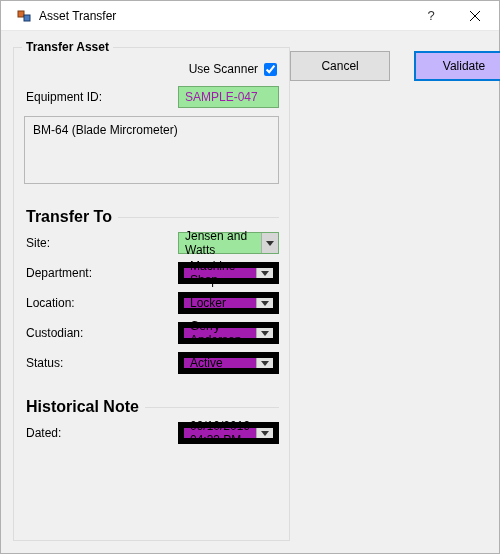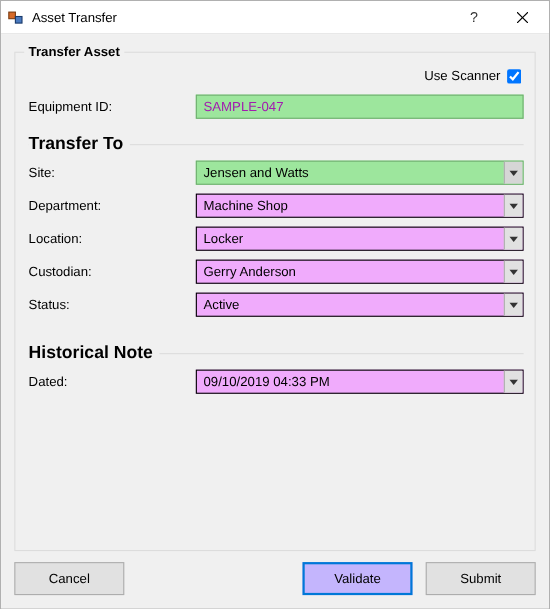--- a/index.html
+++ b/index.html
@@ -15,40 +15,40 @@
     border: 1px solid #b0b0b0;
     background: #fff;
     display: flex; flex-direction: column;
     position: relative;
   }
   .titlebar {
     height: 30px;
     display: flex; align-items: center;
     background: #fff;
     border-bottom: 1px solid #e8e8e8;
-    padding: 0 2px 0 6px;
+    padding: 0 2px 0 16px;
   }
   .titlebar-icon {
     width: 16px; height: 16px;
     margin-right: 6px;
     display: flex; align-items: center; justify-content: center;
   }
   .titlebar-title { flex: 1; font-size: 12px; }
   .titlebar-btn {
     width: 44px; height: 28px;
     display: flex; align-items: center; justify-content: center;
     font-size: 14px;
     color: #333;
   }
   .titlebar-btn.help { font-size: 13px; }
   .client {
     flex: 1;
     background: #f0f0f0;
     padding: 10px 12px 12px 12px;
-    display: flex; flex-direction: column;
+    display: flex; flex-direction: row;
     position: relative;
   }
   .groupbox {
     border: 1px solid #dcdcdc;
     position: relative;
     margin-top: 6px;
     padding: 14px 10px 10px 10px;
     background: #f0f0f0;
     flex: 1;
     display: flex; flex-direction: column;
@@ -91,22 +91,22 @@
     display: flex; align-items: center;
   }
   .field.green {
     background: #9de69d;
     border: 1px solid #6fae6f;
   }
   .combo {
     flex: 1;
     height: 22px;
     display: flex;
-    border: 1px solid #000000;
-    background: #f0abfc;
+    border: 6px solid #000000;
+    background: #a21caf;
   }
   .combo.green { background: #9de69d; border: 1px solid #6fae6f;}
   .combo .text {
     flex: 1;
     padding: 3px 6px;
     font-size: 12px;
     display: flex; align-items: center;
   }
   .combo .arrow {
     width: 17px;
@@ -191,20 +191,23 @@
         <input type="checkbox" checked="" style="">
       </div>
 
       <div class="row">
         <div class="lbl">Equipment ID:</div>
         <div class="field green">
           <span>SAMPLE-047</span>
         </div>
       </div>
 
+      <div class="descbox">
+        <span>BM-64 (Blade Mircrometer)</span>
+      </div>
 
       <div class="sub-legend">
         <span class="text">Transfer To</span>
       </div>
 
       <div class="row tight">
         <div class="lbl">Site:</div>
         <div class="combo green">
           <div class="text">Jensen and Watts</div>
           <div class="arrow">

